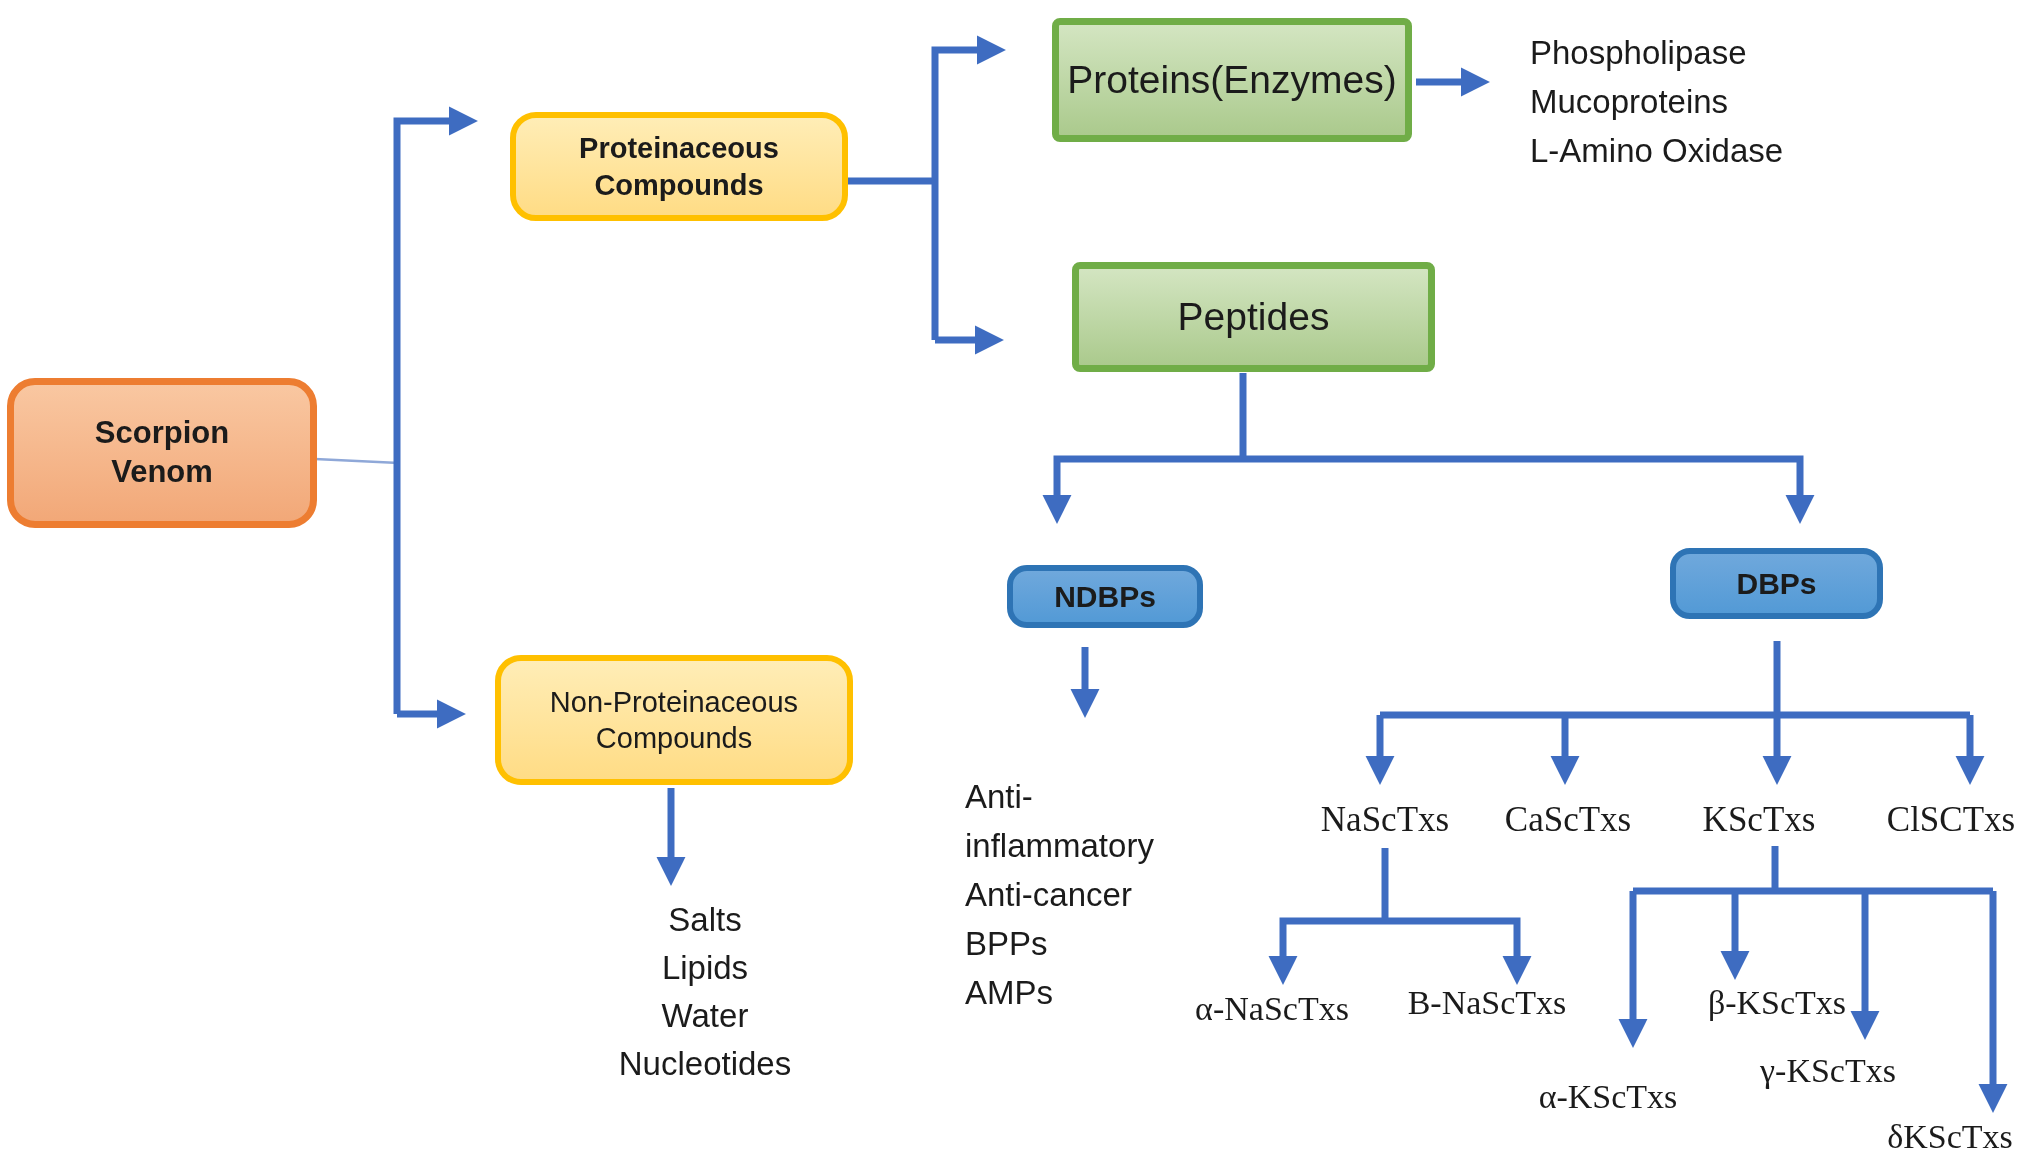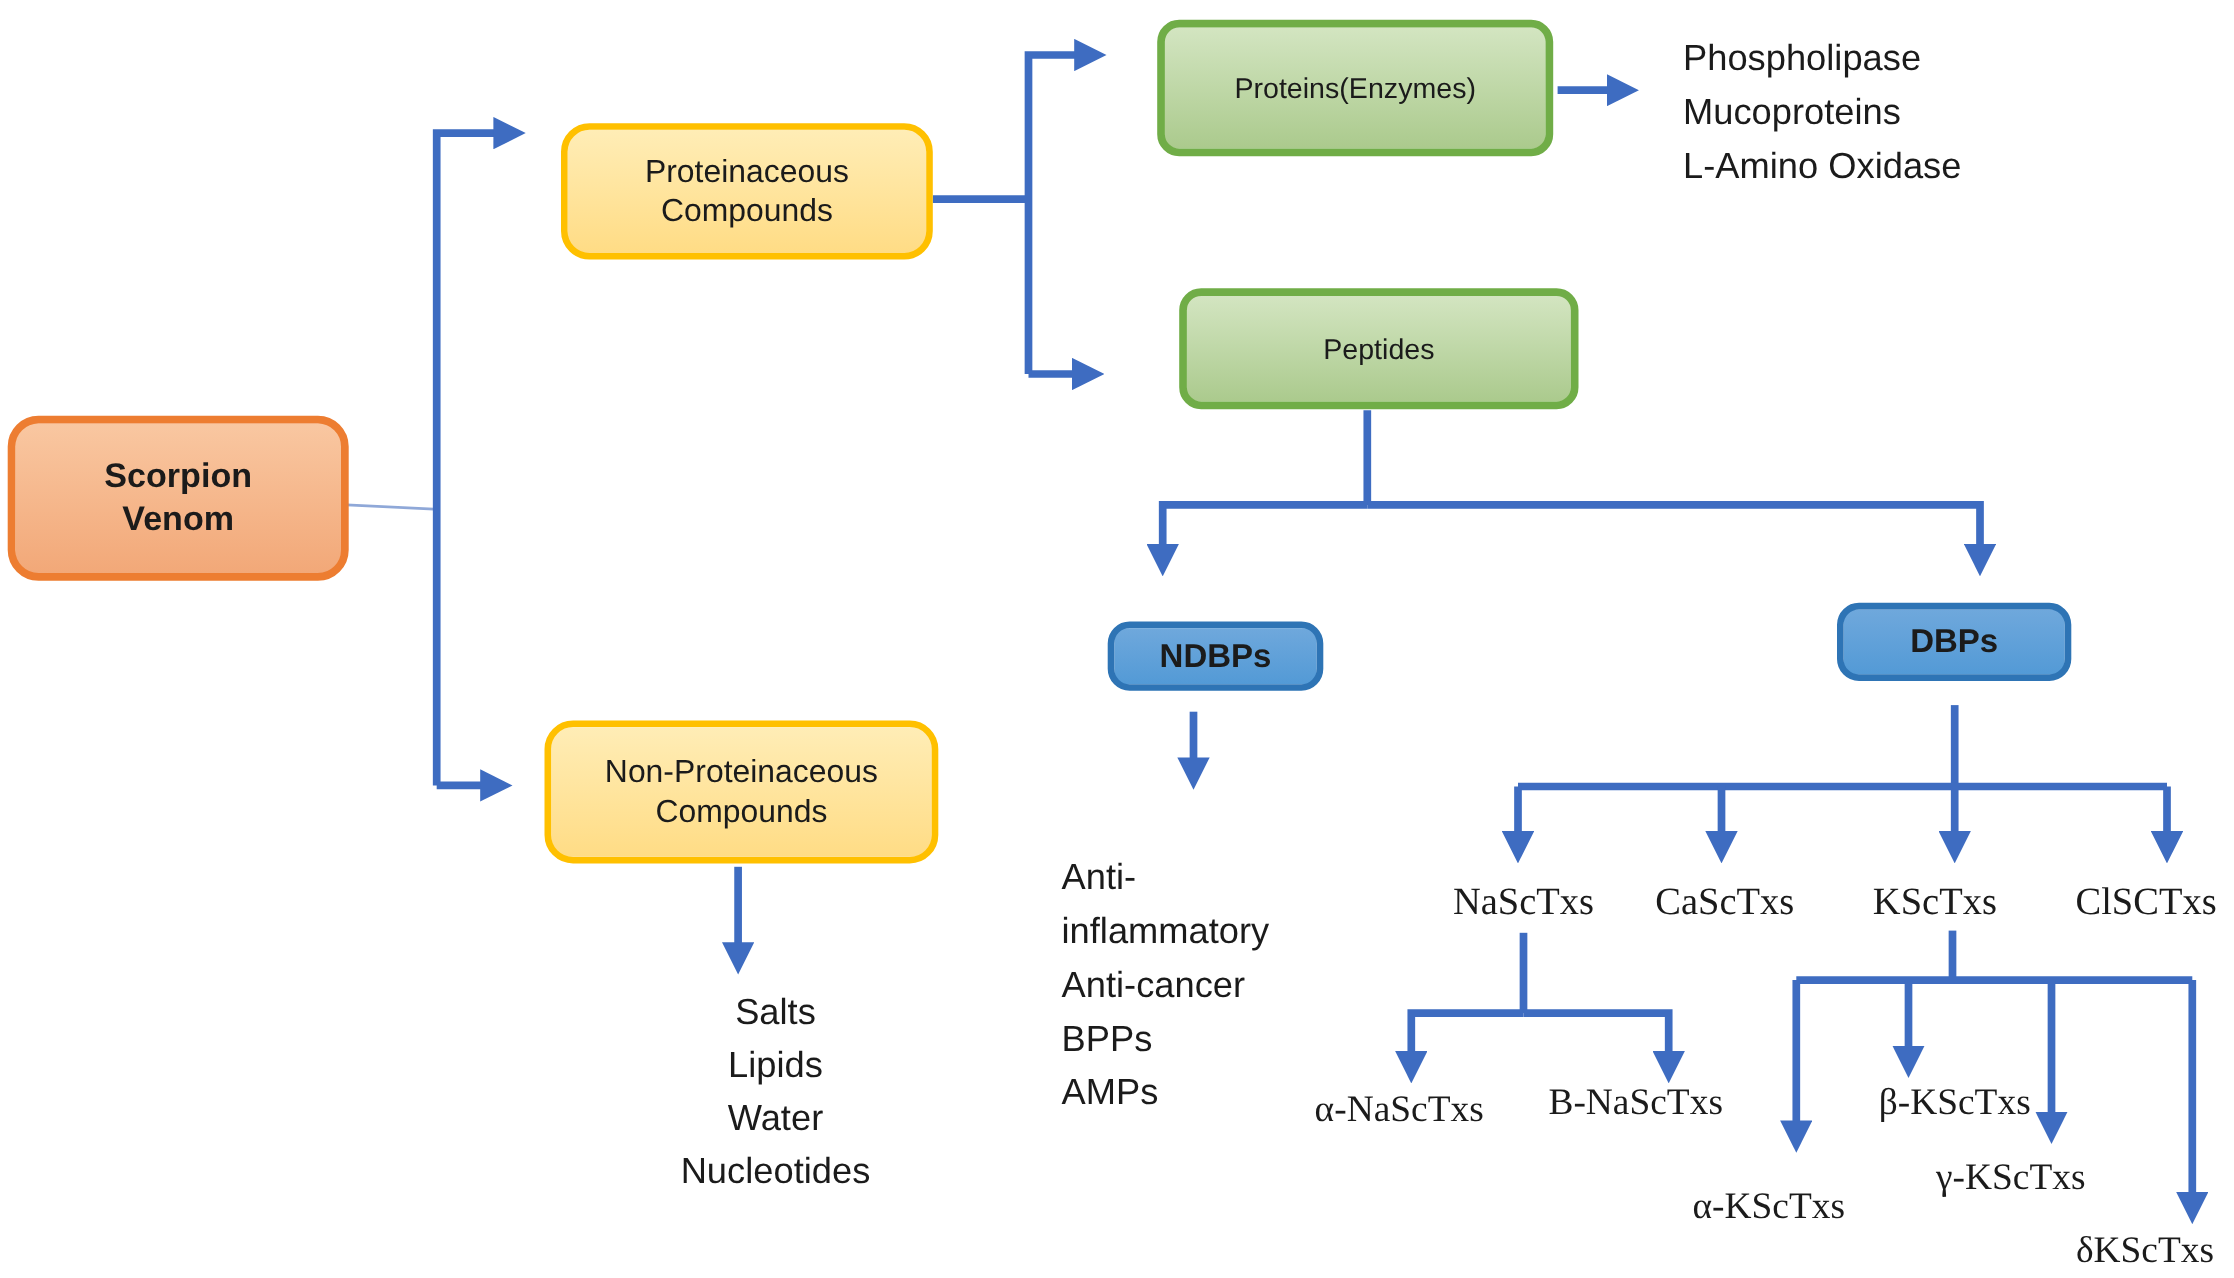--- a/index.html
+++ b/index.html
@@ -22,23 +22,23 @@
     border:7px solid #ED7D31;border-radius:28px;
     background:linear-gradient(180deg,#F9C7A1 0%,#F2A878 100%);
     font-weight:700;font-size:31px;padding:0 58px;
   }
   .node-yellow{
     border:6px solid #FFC000;border-radius:26px;
     background:linear-gradient(180deg,#FFEDB6 0%,#FFDC85 100%);
     font-size:29px;padding:0 10px;
   }
   .node-green{
-    border:7px solid #70AD47;border-radius:20px;
+    border:7px solid #70AD47;border-radius:8px;
     background:linear-gradient(180deg,#D3E5C1 0%,#ABCA8D 100%);
-    font-size:26px;padding:0 8px;
+    font-size:39px;padding:0 8px;
   }
   .node-blue{
     border:6px solid #2E74B5;border-radius:20px;
     background:linear-gradient(180deg,#6FA8DC 0%,#539AD6 100%);
     font-weight:700;font-size:30px;
   }
   .list{position:absolute;font-size:33px;line-height:49px;}
   .list.centered{text-align:center;transform:translateX(-50%);}
   .sl{
     position:absolute;font-family:"Liberation Serif",serif;
@@ -95,21 +95,21 @@
       <path d="M 1993 891 L 1993 1085" marker-end="url(#arr)"></path>
 
       <path d="M 671 788 L 671 858" marker-end="url(#arr)"></path>
     </g>
   </svg>
 
   <div class="node node-orange" style="left:7px;top:378px;width:310px;height:150px;">
     <span>Scorpion Venom</span>
   </div>
 
-  <div class="node node-yellow" style="left:510px;top:112px;width:338px;height:124px;">
+  <div class="node node-yellow" style="left:510px;top:112px;width:338px;height:109px;font-weight:bold;">
     <span style="max-width:250px;">Proteinaceous Compounds</span>
   </div>
 
   <div class="node node-yellow" style="left:495px;top:655px;width:358px;height:130px;">
     <span style="max-width:320px;">Non-Proteinaceous Compounds</span>
   </div>
 
   <div class="node node-green" style="left:1052px;top:18px;width:360px;height:124px;">
     <span>Proteins(Enzymes)</span>
   </div>

